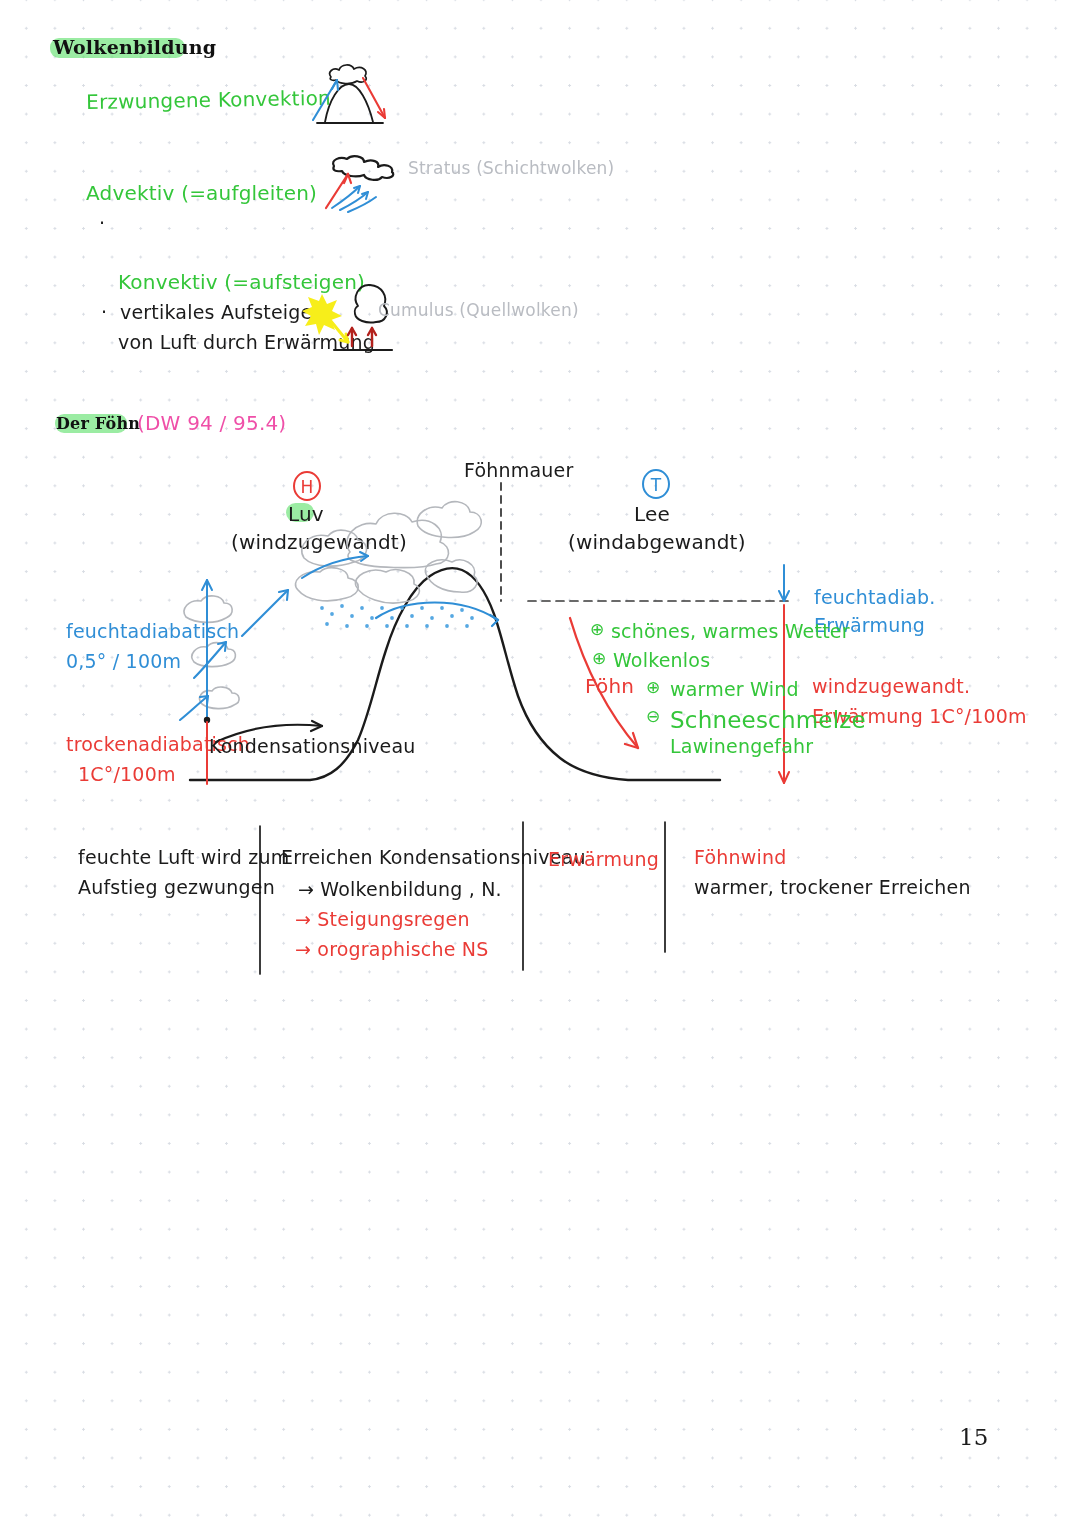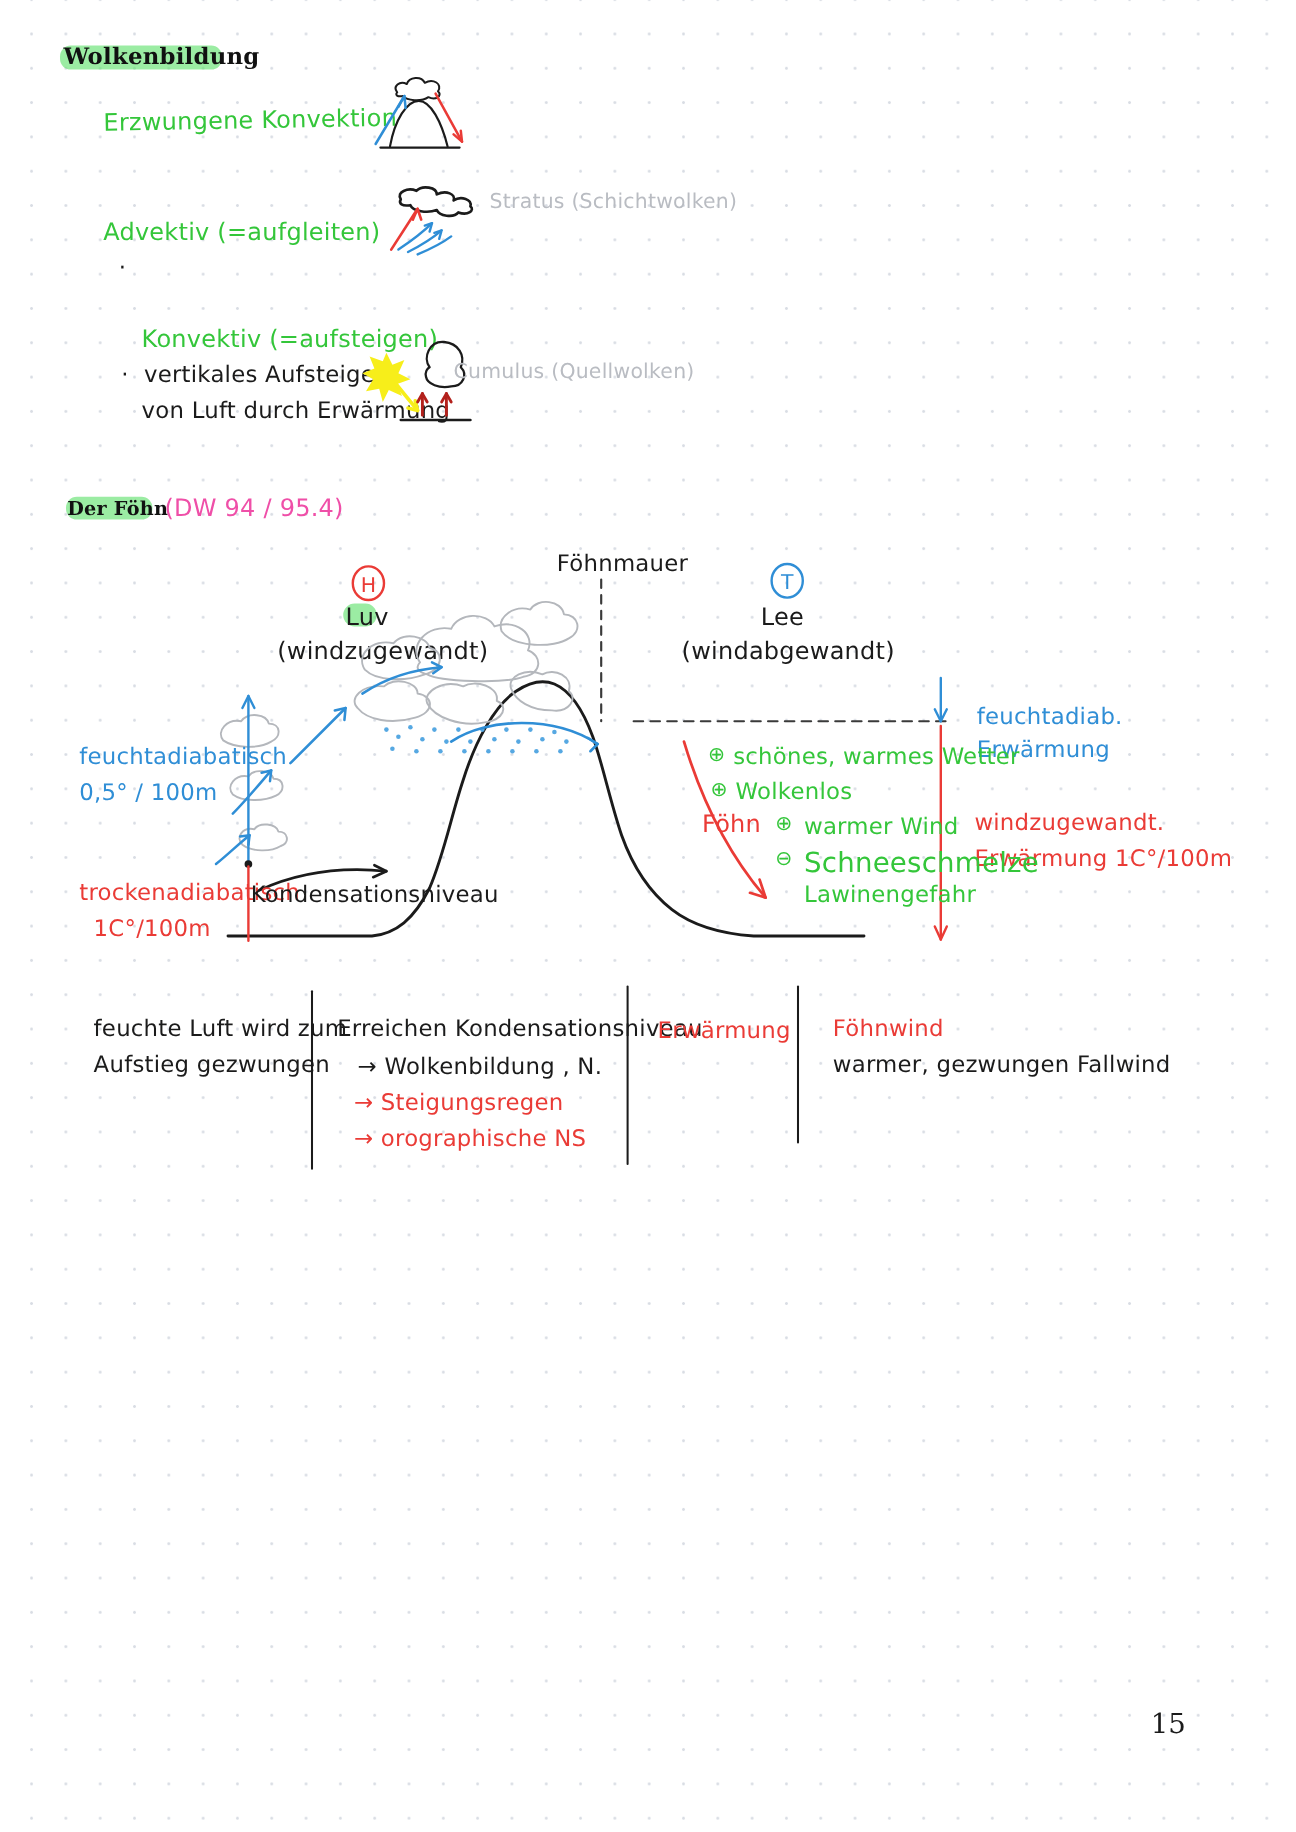--- a/index.html
+++ b/index.html
@@ -263,17 +263,17 @@
   <div class="abs hw black" style="left:78px;top:876px;font-size:19px;">Aufstieg gezwungen</div>
 
   <div class="abs hw black" style="left:281px;top:846px;font-size:19px;">Erreichen Kondensationsniveau</div>
   <div class="abs hw black" style="left:298px;top:878px;font-size:19px;">→ Wolkenbildung , N.</div>
   <div class="abs hw red" style="left:295px;top:908px;font-size:19px;">→ Steigungsregen</div>
   <div class="abs hw red" style="left:295px;top:938px;font-size:19px;">→ orographische NS</div>
 
   <div class="abs hw red" style="left:548px;top:848px;font-size:19px;">Erwärmung</div>
 
   <div class="abs hw red" style="left:694px;top:846px;font-size:19px;">Föhnwind</div>
-  <div class="abs hw black" style="left:694px;top:876px;font-size:19px;">warmer, gezwungen Fallwind</div>
+  <div class="abs hw black" style="left:694px;top:876px;font-size:19px;">warmer, trockener Erreichen</div>
 
   <div class="abs pagenum" style="left:959px;top:1424px;">15</div>
 
 </div>
 
 </body></html>

